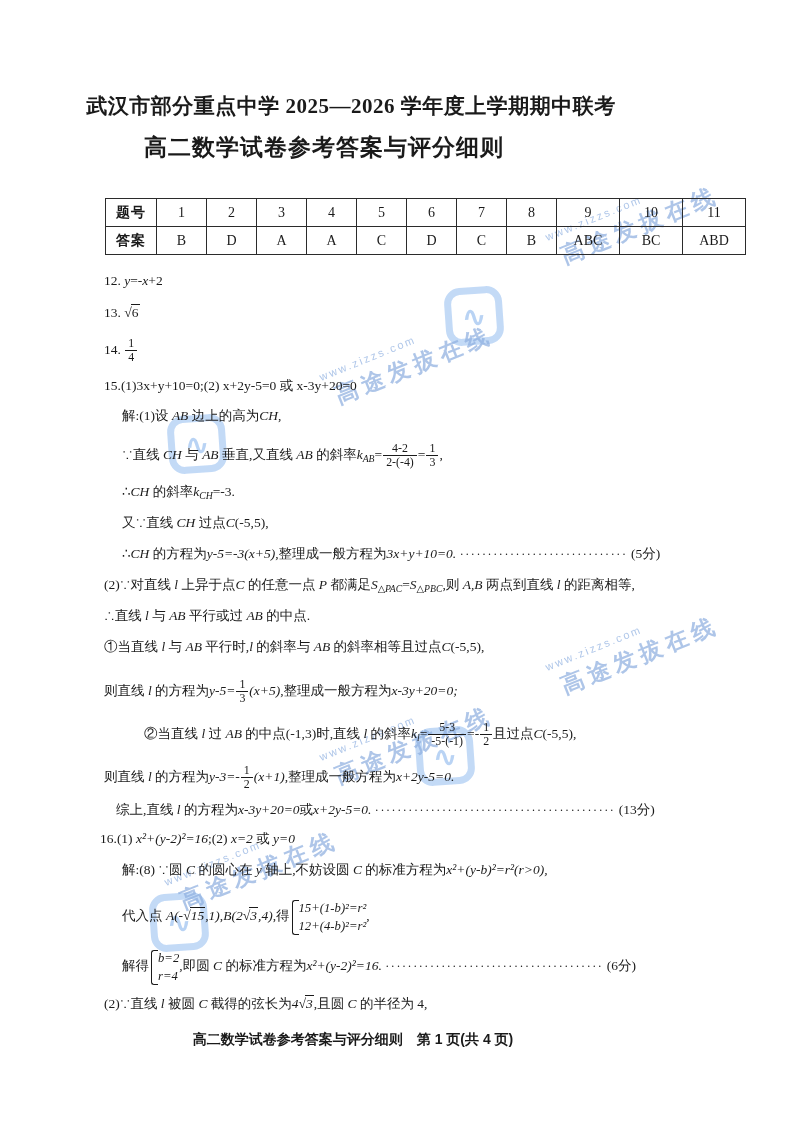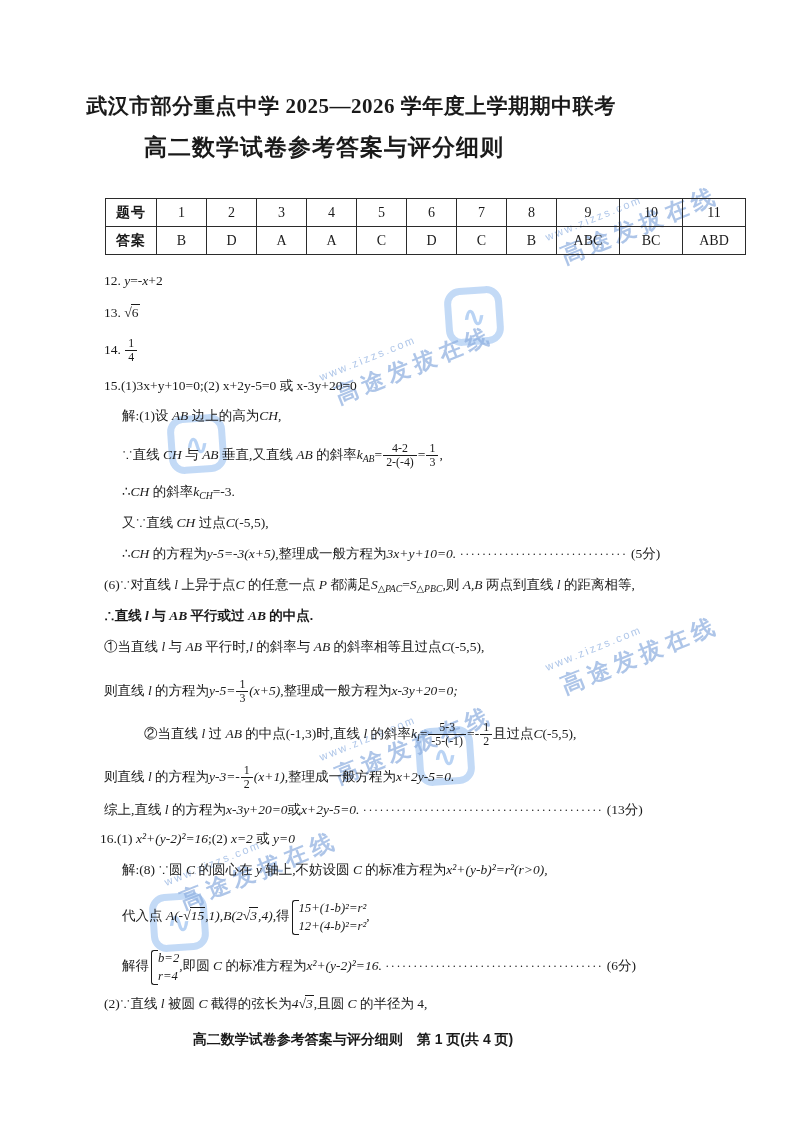--- a/index.html
+++ b/index.html
@@ -297,33 +297,33 @@
     </div>
 
     <div class="ln ind1" style="position:absolute; left:0; top:273px;">
       <span>∴</span><span class="it">CH</span>
       <span>的方程为</span><span class="it">y-5=-3(x+5)</span><span>,整理成一般方程为</span><span class="it">3x+y+10=0.</span>
       <span class="leader">······························</span>
       <span>(5分)</span>
     </div>
 
     <div class="ln ind0" style="position:absolute; left:0; top:304px;">
-      <span>(6)∵对直线</span>
+      <span>(2)∵对直线</span>
       <span class="it">l</span>
       <span>上异于点</span><span class="it">C</span>
       <span>的任意一点</span>
       <span class="it">P</span>
       <span>都满足</span><span class="it">S</span><span class="sub">△PAC</span><span>=</span><span class="it">S</span><span class="sub">△PBC</span><span>,则</span>
       <span class="it">A,B</span>
       <span>两点到直线</span>
       <span class="it">l</span>
       <span>的距离相等,</span>
     </div>
 
-    <div class="ln ind0" style="position:absolute; left:0; top:335px;font-weight:bold;">
+    <div class="ln ind0" style="position:absolute; left:0; top:335px;">
       <span>∴直线</span>
       <span class="it">l</span>
       <span>与</span>
       <span class="it">AB</span>
       <span>平行或过</span>
       <span class="it">AB</span>
       <span>的中点.</span>
     </div>
 
     <div class="ln ind0" style="position:absolute; left:0; top:366px;">
@@ -352,21 +352,21 @@
       <span class="it">l</span>
       <span>的斜率</span><span class="it">k</span><span class="sub">l</span><span>=</span><span class="frac"><span class="num">5-3</span><span class="den">-5-(-1)</span></span><span>=-</span><span class="frac"><span class="num">1</span><span class="den">2</span></span><span>且过点</span><span class="it">C</span><span>(-5,5),</span>
     </div>
 
     <div class="ln ind0" style="position:absolute; left:0; top:490px;">
       <span>则直线</span>
       <span class="it">l</span>
       <span>的方程为</span><span class="it">y-3=-</span><span class="frac"><span class="num">1</span><span class="den">2</span></span><span class="it">(x+1)</span><span>,整理成一般方程为</span><span class="it">x+2y-5=0.</span>
     </div>
 
-    <div class="ln ind0" style="position:absolute; left:0; top:529px;font-family:Liberation Serif, serif;">
+    <div class="ln ind0" style="position:absolute; left:12px; top:529px;font-family:Liberation Serif, serif;">
       <span>综上,直线</span>
       <span class="it">l</span>
       <span>的方程为</span><span class="it">x-3y+20=0</span><span>或</span><span class="it">x+2y-5=0.</span>
       <span class="leader">···········································</span>
       <span>(13分)</span>
     </div>
 
     <div class="ln ind0" style="position:absolute; left:-4px; top:558px;">
       <span>16.(1) </span><span class="it">x²+(y-2)²=16</span><span>;(2) </span><span class="it">x=2</span><span> 或 </span><span class="it">y=0</span>
     </div>

